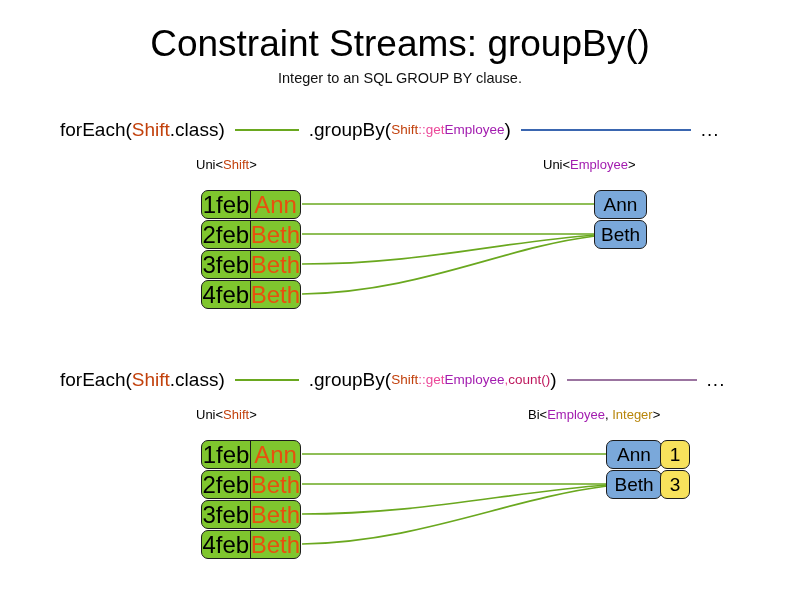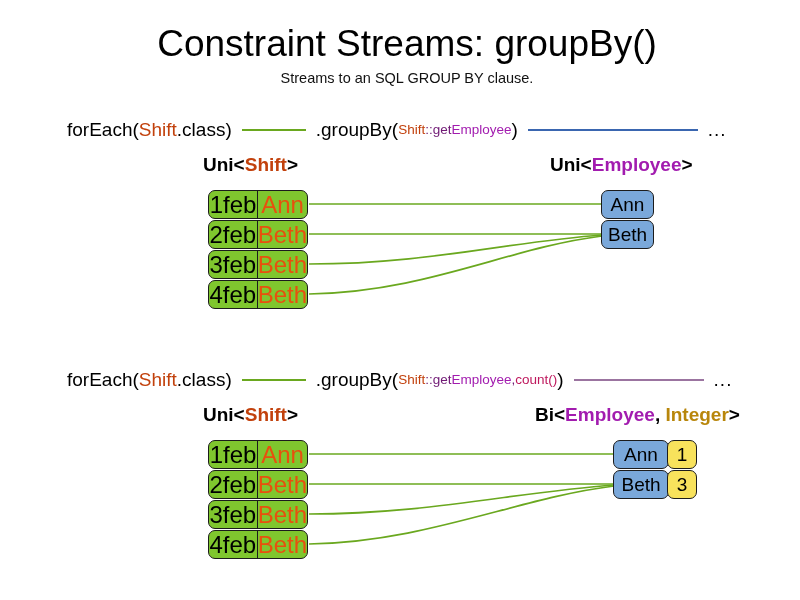--- a/index.html
+++ b/index.html
@@ -13,21 +13,20 @@
     position: relative;
     overflow: hidden;
     font-family: "Liberation Sans", sans-serif;
     color: #000000;
   }
   .slide {
     position: absolute;
     inset: 0;
     width: 632px;
     height: 600px;
-    margin-left: 7px;
   }
 
   
   .title {
     position: absolute;
     top: 22px;
     left: 0;
     width: 800px;
     text-align: center;
     font-size: 37px;
@@ -60,40 +59,39 @@
     font-size: 19px;
     line-height: 28px;
   }
   .codeline .small {
     font-size: 13.5px;
   }
   .tok-shift   { color: #c2410c; }
   .tok-emp     { color: #a21caf; }
   .tok-int     { color: #b8860b; }
   .tok-count   { color: #be185d; }
-  .tok-black   { color: #701a75; }
+  .tok-black   { color: #ec4899; }
 
   .conn {
     display: inline-block;
     height: 0;
     border-top: 2px solid #6aa81f;
     vertical-align: middle;
   }
   .conn.blue   { border-top-color: #3a66b0; }
   .conn.purple { border-top-color: #9b74a0; }
   .ellipsis { letter-spacing: 1px; }
 
   
   .typelabel {
     position: absolute;
-    font-size: 19px;
+    font-size: 13px;
     line-height: 26px;
     white-space: nowrap;
     color: #000;
-    font-weight: bold;
   }
 
   
   .shiftbox {
     position: absolute;
     width: 100px;
     height: 29px;
     border: 1.6px solid #1c1c1c;
     border-radius: 7px;
     background: #7fc62e;
@@ -173,21 +171,21 @@
     height: 600px;
     pointer-events: none;
   }
 </style>
 </head>
 <body>
 
 <div class="slide">
 
   <div class="title">Constraint Streams: groupBy()</div>
-  <div class="subtitle">Streams to an SQL GROUP BY clause.</div>
+  <div class="subtitle">Integer to an SQL GROUP BY clause.</div>
 
   <svg class="links" viewBox="0 0 800 600">
 
     <g fill="none" stroke="#6aa81f" stroke-width="1.7">
       <path d="M 302,204 L 595,204"></path>
       <path d="M 302,234 L 595,234"></path>
       <path d="M 302,264 C 420,264 500,242 595,235"></path>
       <path d="M 302,294 C 420,292 500,248 595,236"></path>
     </g>
 

